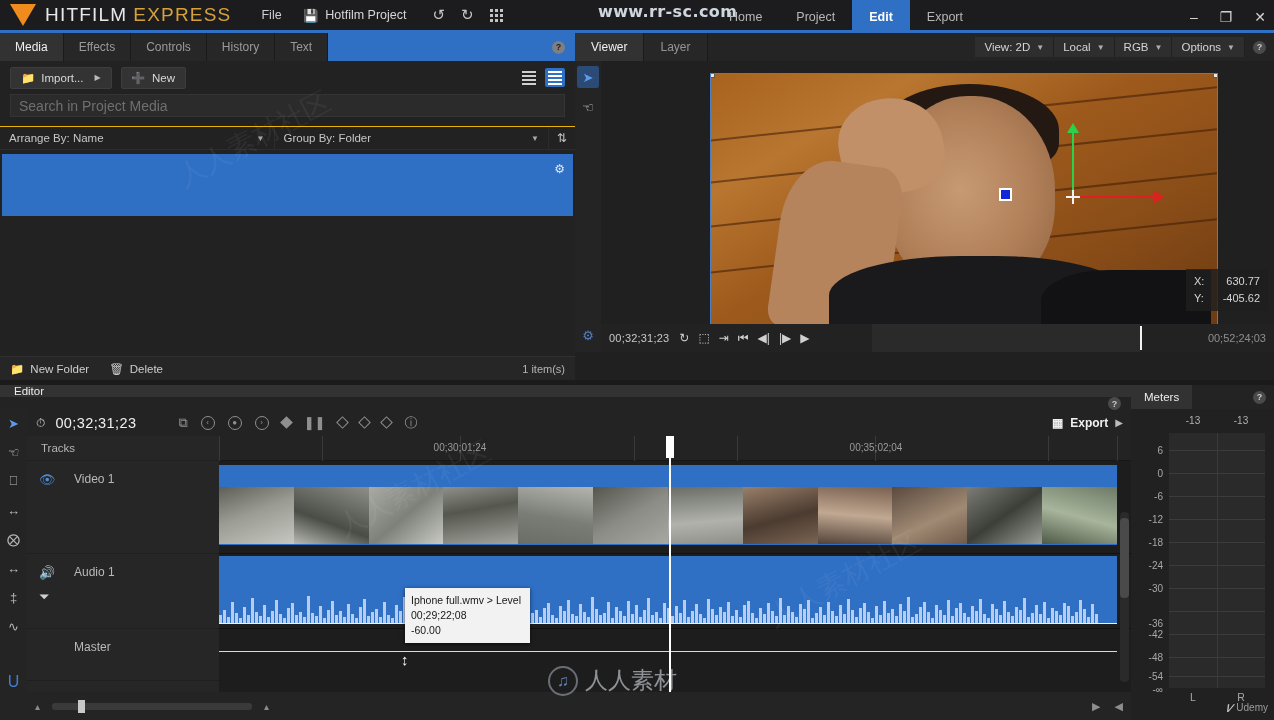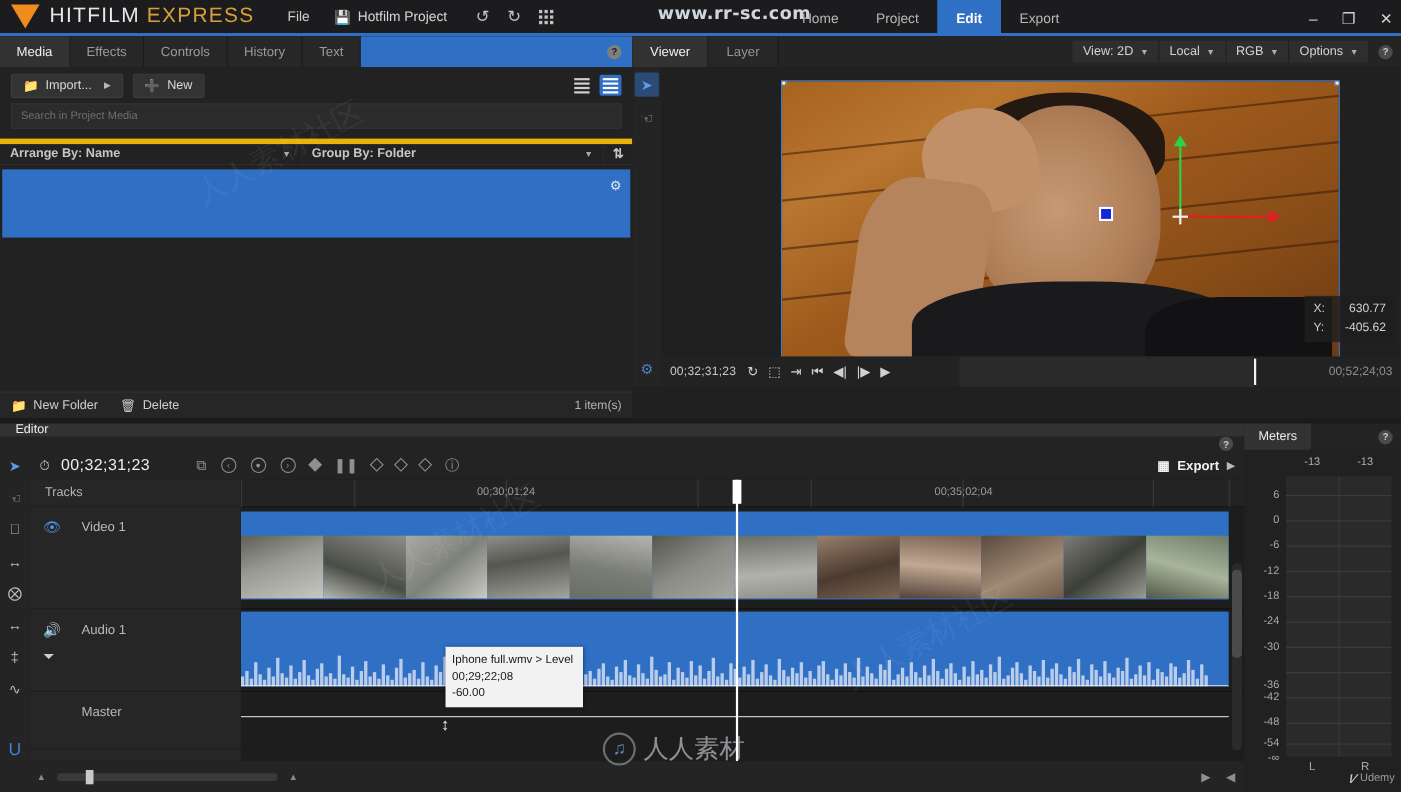--- a/index.html
+++ b/index.html
@@ -74,22 +74,22 @@
     height: 22px; padding: 0 10px; background: #333333; border: 1px solid #3d3d3d;
     display: flex; align-items: center; gap: 6px; font-size: 11.5px; color: #d8d8d8; border-radius: 2px;
   }
   .btn .caret { font-size: 8px; color: #b9b9b9; margin-left: 5px; }
   .viewtoggle { margin-left: auto; display: flex; gap: 6px; }
   .vt { width: 20px; height: 19px; display: flex; flex-direction: column; justify-content: center; gap: 2px; padding: 0 3px; border-radius: 2px; }
   .vt.sel { background: #2f6fc4; }
   .vt i { display: block; height: 2px; background: #cfcfcf; }
   .vt.sel i { background: #ffffff; }
   .searchbar { margin: 0 10px; height: 23px; background: #2b2b2b; border: 1px solid #343434; display: flex; align-items: center; padding: 0 8px; }
-  .searchbar span { font-size: 10px; color: #6f6f6f; }
-  .arrangerow { height: 24px; margin-top: 9px; display: flex; align-items: stretch; background: #222; border-top: 5px solid #eab308; border-bottom: 1px solid #2c2c2c; font-weight: bold; }
+  .searchbar span { font-size: 14px; color: #6f6f6f; }
+  .arrangerow { height: 24px; margin-top: 9px; display: flex; align-items: stretch; background: #222; border-top: 1px solid #eab308; border-bottom: 1px solid #2c2c2c; }
   .arr-cell { display: flex; align-items: center; font-size: 11.5px; color: #c6c6c6; padding: 0 9px; flex: 1; position: relative; border-right: 1px solid #2c2c2c; }
   .arr-cell .caret { position: absolute; right: 9px; font-size: 8px; color: #a9a9a9; }
   .arr-sort { width: 26px; display: flex; align-items: center; justify-content: center; font-size: 12px; color: #c6c6c6; }
   .media-list { padding: 4px 0 0 0; height: 170px; }
   .media-item {
     margin: 0 2px; height: 62px; background: #2f6fc4; display: flex; align-items: center;
     padding: 3px 6px; position: relative;
   }
   .thumb {
     width: 92px; height: 56px; flex: none; margin-right: 12px;

